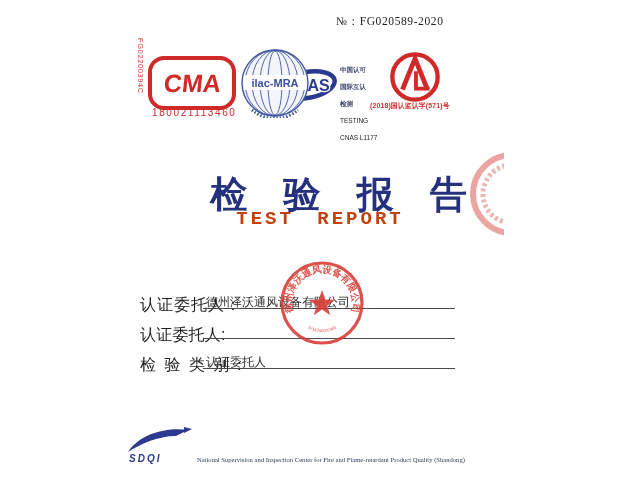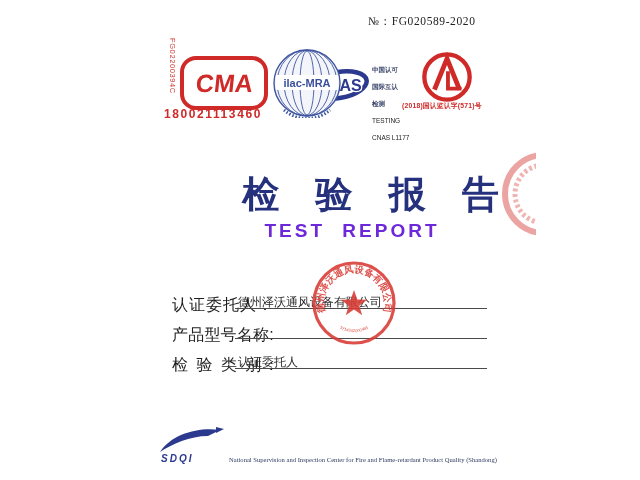--- a/index.html
+++ b/index.html
@@ -1,51 +1,51 @@
 <!DOCTYPE html>
 <html><head>
 <meta charset="utf-8">
 <style>
   html,body{margin:0;padding:0;background:#fff;}
   .canvas{position:relative;width:532px;height:480px;background:#ffffff;overflow:hidden;
-          font-family:"Liberation Sans",sans-serif;color:#333;margin-left:32px;}
+          font-family:"Liberation Sans",sans-serif;color:#333;}
   .abs{position:absolute;}
 
   
   .report-no{left:336px;top:14px;font-family:"Liberation Serif",serif;font-size:11.5px;
              color:#222;letter-spacing:0.6px;white-space:nowrap;}
 
   
   .side-code{left:136px;top:38px;height:86px;writing-mode:vertical-rl;text-orientation:mixed;
              font-size:7.5px;color:#cf3a32;letter-spacing:0.6px;font-family:"Liberation Sans",sans-serif;}
 
   
   .cma-box{left:148px;top:56px;width:80px;height:46px;border:4px solid #cf2a28;border-radius:16px;
            display:flex;align-items:center;justify-content:center;}
   .cma-text{font-weight:900;font-size:25px;color:#cf2a28;transform:skewX(-6deg);letter-spacing:0px;
             font-family:"Liberation Sans",sans-serif;}
-  .cma-number{left:132px;top:107px;font-size:12px;color:#cf2a28;letter-spacing:1.6px;font-weight:bold;}
+  .cma-number{left:152px;top:107px;font-size:10px;color:#cf2a28;letter-spacing:1.6px;font-weight:normal;}
 
   
   .ilac{left:240px;top:48px;}
   
   .cnas{left:277px;top:62px;}
   .cnas-side{left:340px;top:57px;width:52px;font-size:6.5px;line-height:8.5px;color:#3b466b;
              font-weight:bold;white-space:pre-line;}
   .cnas-side .en{font-weight:normal;color:#222;}
 
   
   .cal{left:388px;top:50px;}
   .cal-caption{left:370px;top:101px;font-size:6.8px;color:#cf2a28;font-weight:bold;letter-spacing:0.2px;}
 
   
   .title-cn{left:160px;top:170px;width:320px;text-align:right;font-size:37px;font-weight:bold;
             color:#26317e;letter-spacing:13px;text-indent:13px;white-space:nowrap;}
-  .title-en{left:160px;top:220px;width:320px;text-align:center;font-family:Liberation Sans, sans-serif;
-            font-size:19px;font-weight:bold;color:#6d28d9;letter-spacing:3px;word-spacing:9px;}
+  .title-en{left:160px;top:208px;width:320px;text-align:center;font-family:Liberation Mono, monospace;
+            font-size:19px;font-weight:bold;color:#c2410c;letter-spacing:3px;word-spacing:9px;}
 
   
   .edge-stamp{left:452px;top:148px;width:52px;height:100px;overflow:hidden;}
 
   
   .field-label{font-size:16px;color:#1e1e1e;letter-spacing:1px;white-space:nowrap;}
   .field-value{font-size:12px;color:#2a2a2a;white-space:nowrap;font-family:"Liberation Serif",serif;}
   .underline{height:1px;background:#4a4a4a;}
   .lbl1{left:140px;top:295px;} .val1{left:206px;top:294px;}
   .ul1{left:203px;top:308px;width:252px;}
@@ -122,21 +122,21 @@
     <svg width="52" height="100" viewBox="0 0 52 100">
       <circle cx="60" cy="46" r="39" fill="none" stroke="rgba(218,90,86,0.55)" stroke-width="6"></circle>
       <circle cx="60" cy="46" r="29" fill="none" stroke="rgba(218,90,86,0.45)" stroke-width="5" stroke-dasharray="3,2.5"></circle>
     </svg>
   </div>
 
   <div class="abs field-label lbl1">认证委托人：</div>
   <div class="abs field-value val1">德州泽沃通风设备有限公司</div>
   <div class="abs underline ul1"></div>
 
-  <div class="abs field-label lbl2">产品型号名称:</div>
+  <div class="abs field-label lbl2">认证委托人:</div>
   <div class="abs underline ul2"></div>
 
   <div class="abs field-label lbl3">检 验 类 别：</div>
   <div class="abs field-value val3">认证委托人</div>
   <div class="abs underline ul3"></div>
 
   <div class="abs stamp">
     <svg width="96" height="96" viewBox="0 0 96 96">
       <defs>
         <path id="seal-arc" d="M 21.6,63.3 A 30.5,30.5 0 1 1 74.4,63.3" fill="none"></path>

